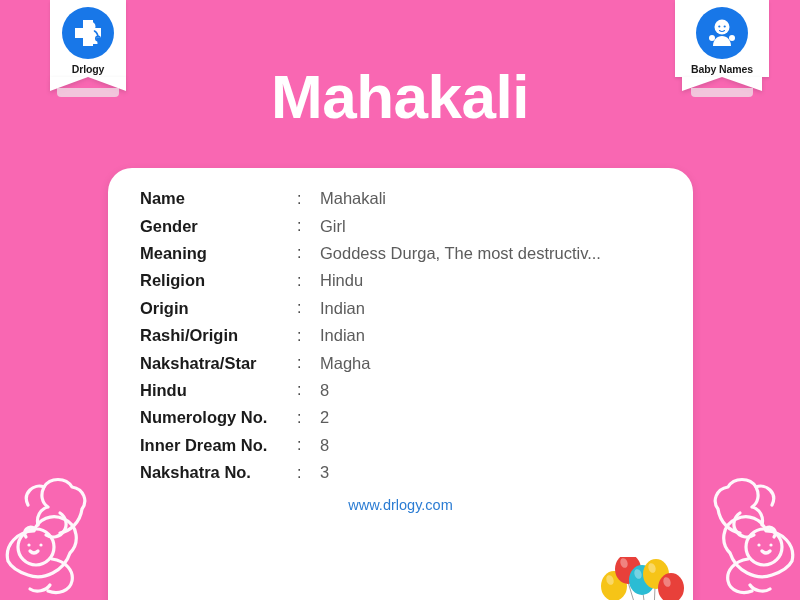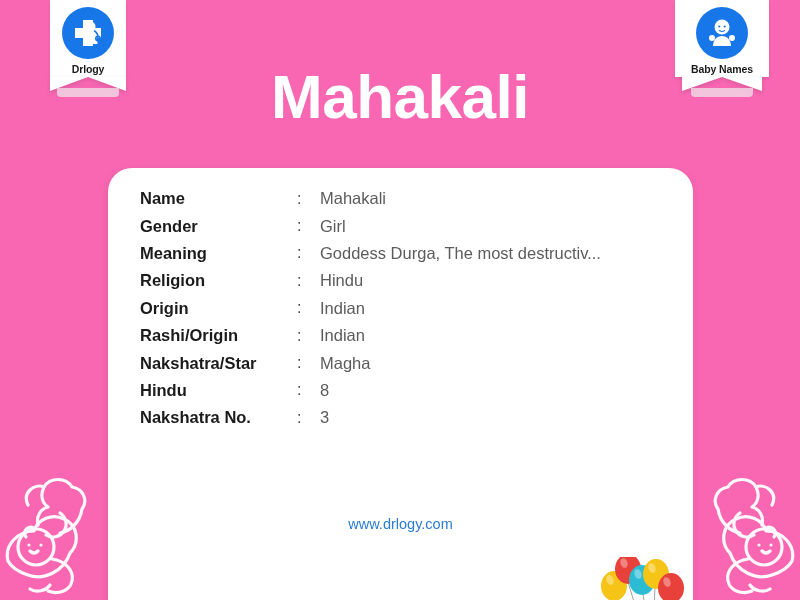--- a/index.html
+++ b/index.html
@@ -131,21 +131,21 @@
     font-size: 16.5px;
     color: #5c5c5c;
     max-width: 350px;
     overflow: hidden;
     text-overflow: ellipsis;
   }
 
   .site-url {
     position: absolute;
     left: 0;
-    top: 348px;
+    top: 329px;
     width: 585px;
     text-align: center;
     font-size: 14.5px;
     color: #2b7cd3;
   }
 
   .balloons {
     position: absolute;
     right: 2px;
     bottom: -4px;
@@ -228,20 +228,30 @@
         <td class="sep">:</td>
         <td class="val">Indian</td>
       </tr>
       <tr>
         <td class="lbl">Nakshatra/Star</td>
         <td class="sep">:</td>
         <td class="val">Magha</td>
       </tr>
       <tr>
         <td class="lbl">Hindu</td>
+        <td class="sep">:</td>
+        <td class="val">8</td>
+      </tr>
+      <tr>
+        <td class="lbl">Numerology No.</td>
+        <td class="sep">:</td>
+        <td class="val">2</td>
+      </tr>
+      <tr>
+        <td class="lbl">Inner Dream No.</td>
         <td class="sep">:</td>
         <td class="val">8</td>
       </tr>
       <tr>
         <td class="lbl">Nakshatra No.</td>
         <td class="sep">:</td>
         <td class="val">3</td>
       </tr>
     </tbody>
   </table>

